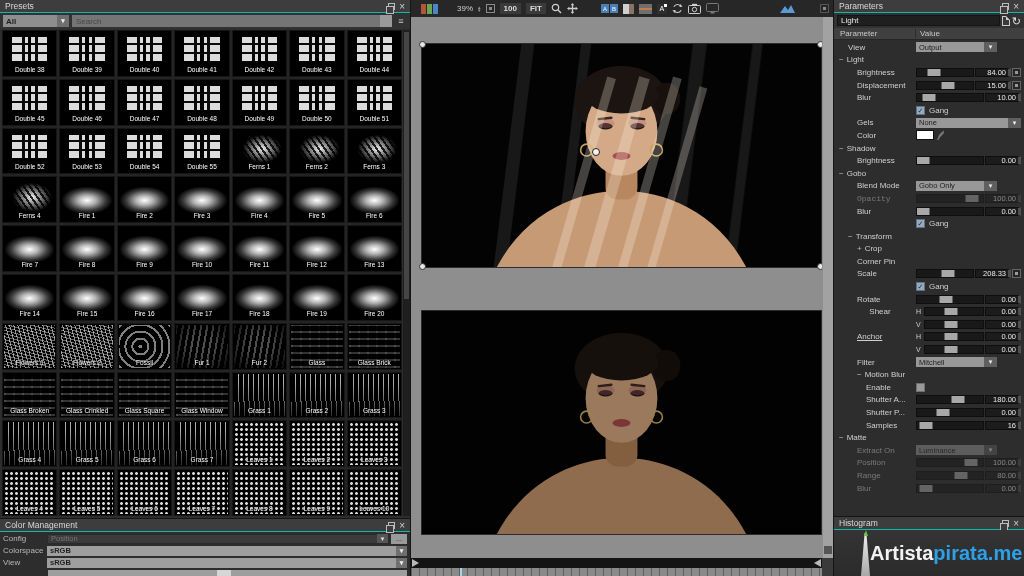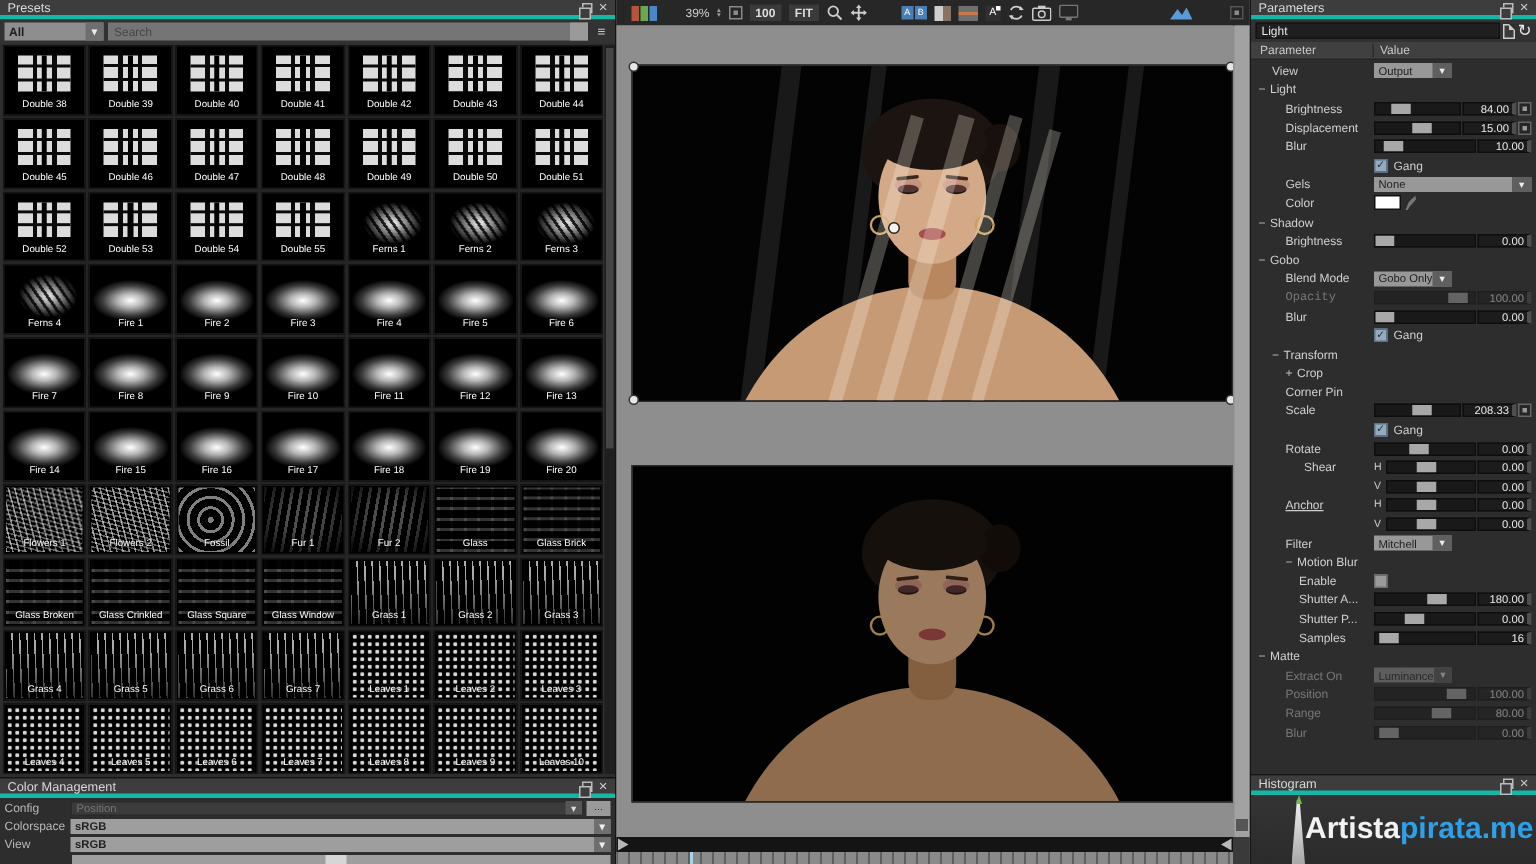--- a/index.html
+++ b/index.html
@@ -3,21 +3,21 @@
 <meta charset="utf-8">
 <style>
   * { margin:0; padding:0; box-sizing:border-box; }
   html,body { width:1024px; height:576px; overflow:hidden; background:#151515;
     font-family:"Liberation Sans", sans-serif; }
   #app { position:relative; width:1024px; height:576px; background:#151515; }
 
   
   .panel { position:absolute; background:#2d2d2d; }
   .phead { height:13px; background:#3d3d3d; display:flex; align-items:center;
-    padding:0 5px; font-size:8.5px; color:#d8d8d8; border-bottom:3px solid #14b8a6; }
+    padding:0 5px; font-size:8.5px; color:#d8d8d8; border-bottom:1px solid #14b8a6; }
   .phead .ptitle { flex:1; }
   .winicons { display:flex; align-items:center; gap:4px; }
   .ic-float { position:relative; width:7px; height:7px; border:1px solid #bbb; }
   .ic-float::before { content:""; position:absolute; left:-3px; top:2px; width:6px; height:6px;
     border:1px solid #bbb; background:#3d3d3d; }
   .ic-close { color:#ccc; font-size:10px; line-height:7px; }
 
   
   #presets-panel { left:0; top:0; width:410px; height:518px; }
   .filterrow { height:16px; display:flex; align-items:center; gap:3px; padding:0 3px; background:#323232; }
@@ -135,21 +135,21 @@
   #pcolhead { height:12px; background:#404040; display:flex; font-size:8px; color:#c8c8c8;
     align-items:center; border-bottom:1px solid #262626; }
   #pcolhead .c1 { width:82px; padding-left:6px; border-right:1px solid #2c2c2c; }
   #pcolhead .c2 { padding-left:4px; }
   #param-rows { position:absolute; left:0; right:0; top:41px; bottom:0; }
   .prow { position:relative; height:12.6px; display:flex; align-items:center; font-size:8px; color:#cfcfcf; }
   .prow.dim { opacity:.45; }
   .plab { display:flex; align-items:center; gap:3px; white-space:nowrap; overflow:hidden; width:82px; }
   .pmark { color:#bbb; font-size:8px; }
   .pright { position:absolute; left:82px; right:3px; display:flex; align-items:center; gap:1px; }
-  .dd { width:52px; height:10px; background:#989898; color:#1e1e1e; font-size:7.5px;
+  .dd { width:81px; height:10px; background:#989898; color:#1e1e1e; font-size:7.5px;
     display:flex; align-items:center; padding-left:3px; }
   .dd .ddarrow { margin-left:auto; width:13px; height:10px; background:#5f5f5f; color:#eee;
     font-size:7px; display:flex; align-items:center; justify-content:center; }
   .dd.wide { flex:1;gap:17px; }
   .strack { flex:1; height:9px; background:#191919; border:1px solid #0e0e0e; position:relative; overflow:hidden; }
   .sth { position:absolute; top:0; bottom:0; width:13px; background:#a8a8a8; transform:translateX(-50%); }
   .vbox { width:36px; flex:none; height:9px; background:#1c1c1c; border:1px solid #0e0e0e;
     border-right:3px solid #4f4f4f; color:#e8e8e8; font-size:7.5px; display:flex;
     align-items:center; justify-content:flex-end; padding-right:2px; }
   .kf { width:9px; height:9px; flex:none; background:#262626; border:1px solid #666; position:relative; }

